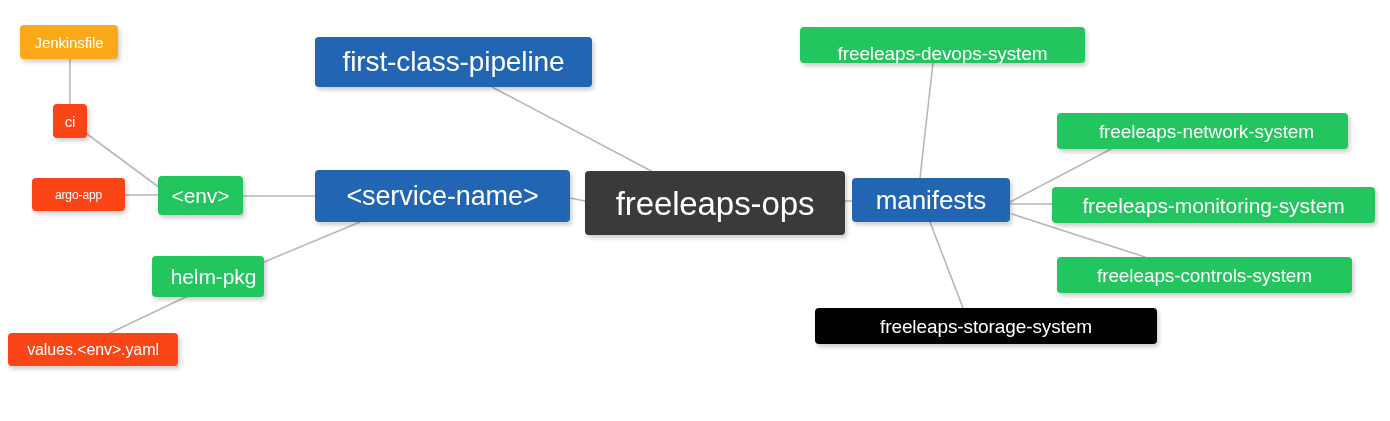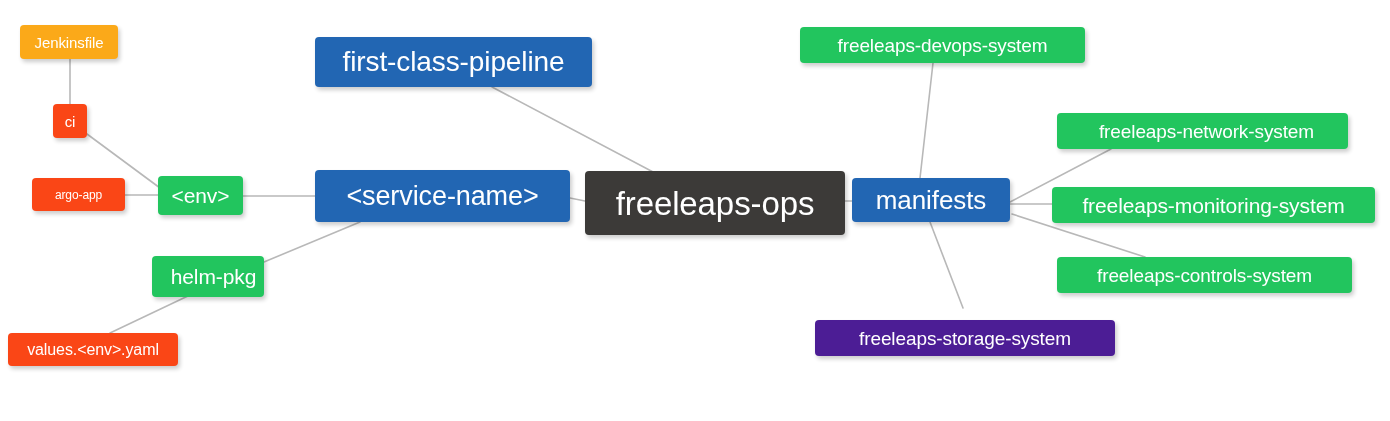--- a/index.html
+++ b/index.html
@@ -88,29 +88,29 @@
       </div>
       <div class="node" style="left: 315px; top: 170px; width: 255px; height: 52px; background: rgb(34, 102, 179); font-size: 27px;">
         <span class="node-label">&lt;service-name&gt;</span>
       </div>
       <div class="node" style="left: 585px; top: 171px; width: 260px; height: 64px; background: rgb(60, 58, 56); font-size: 33px;">
         <span class="node-label">freeleaps-ops</span>
       </div>
       <div class="node" style="left: 852px; top: 178px; width: 158px; height: 44px; background: rgb(34, 102, 179); font-size: 26px;">
         <span class="node-label">manifests</span>
       </div>
-      <div class="node" style="left: 800px; top: 27px; width: 285px; height: 36px; background: rgb(34, 197, 94); font-size: 19px;">
+      <div class="node" style="left: 800px; top: 27px; width: 285px; height: 36px; background: rgb(34, 197, 94); font-size: 19px; align-items: flex-end;">
         <span class="node-label">freeleaps-devops-system</span>
       </div>
       <div class="node" style="left: 1057px; top: 113px; width: 291px; height: 36px; background: rgb(34, 197, 94); font-size: 19px; padding-left: 8px;">
         <span class="node-label">freeleaps-network-system</span>
       </div>
       <div class="node" style="left: 1052px; top: 187px; width: 323px; height: 36px; background: rgb(34, 197, 94); font-size: 21px;">
         <span class="node-label">freeleaps-monitoring-system</span>
       </div>
       <div class="node" style="left: 1057px; top: 257px; width: 295px; height: 36px; background: rgb(34, 197, 94); font-size: 19px;">
         <span class="node-label">freeleaps-controls-system</span>
       </div>
-      <div class="node" style="left: 815px; top: 308px; width: 300px; height: 36px; background: #4c1d95; font-size: 19px; margin-top: 12px;">
+      <div class="node" style="left: 815px; top: 308px; width: 342px; height: 36px; background: #000000; font-size: 19px;">
         <span class="node-label">freeleaps-storage-system</span>
       </div>
     </div>
 </div>
 
 </body></html>

